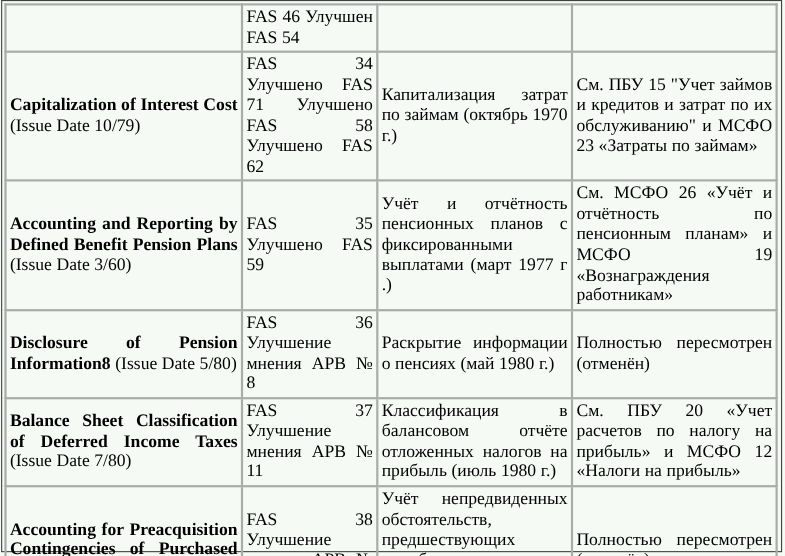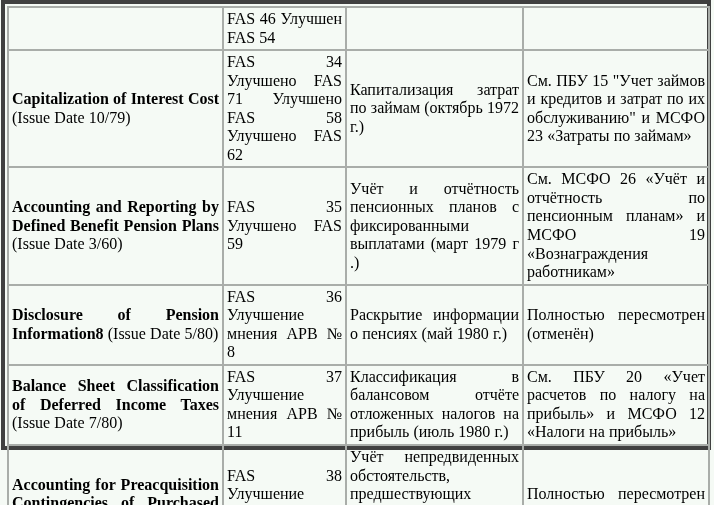--- a/index.html
+++ b/index.html
@@ -12,22 +12,22 @@
     background: #f5faf5;
     overflow: hidden;
     font-family: "Liberation Serif", "DejaVu Serif", serif;
     color: #000;
   }
   .frame {
     position: absolute;
     left: 1px;
     top: 0;
     width: 710px;
-    height: 450px;
-    border: 4px solid #404040;
+    height: 502px;
+    border: 1px solid #404040;
     padding: 2px 5px 2px 2px;
     box-sizing: border-box;
   }
   table.std {
     border-collapse: collapse;
     table-layout: fixed;
     width: 701px;
     font-size: 16px;
     line-height: 1.16;
   }
@@ -65,27 +65,27 @@
     <tbody>
       <tr class="r1">
         <td class="c1"><span class="nm"></span> <span></span></td>
         <td class="c2"><span>FAS 46 Улучшен FAS 54</span></td>
         <td class="c3"><span></span></td>
         <td class="c4"><span></span></td>
       </tr>
       <tr class="r2">
         <td class="c1"><span class="nm">Capitalization of Interest Cost</span> <span>(Issue Date 10/79)</span></td>
         <td class="c2"><span>FAS 34 Улучшено FAS 71 Улучшено FAS 58 Улучшено FAS 62</span></td>
-        <td class="c3"><span>Капитализация затрат по займам (октябрь 1972 г.)</span></td>
+        <td class="c3"><span>Капитализация затрат по займам (октябрь 1970 г.)</span></td>
         <td class="c4"><span>См. ПБУ 15 "Учет займов и кредитов и затрат по их обслуживанию" и МСФО 23 «Затраты по займам»</span></td>
       </tr>
       <tr class="r3">
         <td class="c1"><span class="nm">Accounting and Reporting by Defined Benefit Pension Plans</span> <span>(Issue Date 3/60)</span></td>
         <td class="c2"><span>FAS 35 Улучшено FAS 59</span></td>
-        <td class="c3"><span>Учёт и отчётность пенсионных планов с фиксированными выплатами (март 1979 г .)</span></td>
+        <td class="c3"><span>Учёт и отчётность пенсионных планов с фиксированными выплатами (март 1977 г .)</span></td>
         <td class="c4"><span>См. МСФО 26 «Учёт и отчётность по пенсионным планам» и МСФО 19 «Вознаграждения работникам»</span></td>
       </tr>
       <tr class="r4">
         <td class="c1"><span class="nm">Disclosure of Pension Information8</span> <span>(Issue Date 5/80)</span></td>
         <td class="c2"><span>FAS 36 Улучшение мнения APB № 8</span></td>
         <td class="c3"><span>Раскрытие информации о пенсиях (май 1980 г.)</span></td>
         <td class="c4 boldcell"><span>Полностью пересмотрен (отменён)</span></td>
       </tr>
       <tr class="r5">
         <td class="c1"><span class="nm">Balance Sheet Classification of Deferred Income Taxes</span> <span>(Issue Date 7/80)</span></td>

